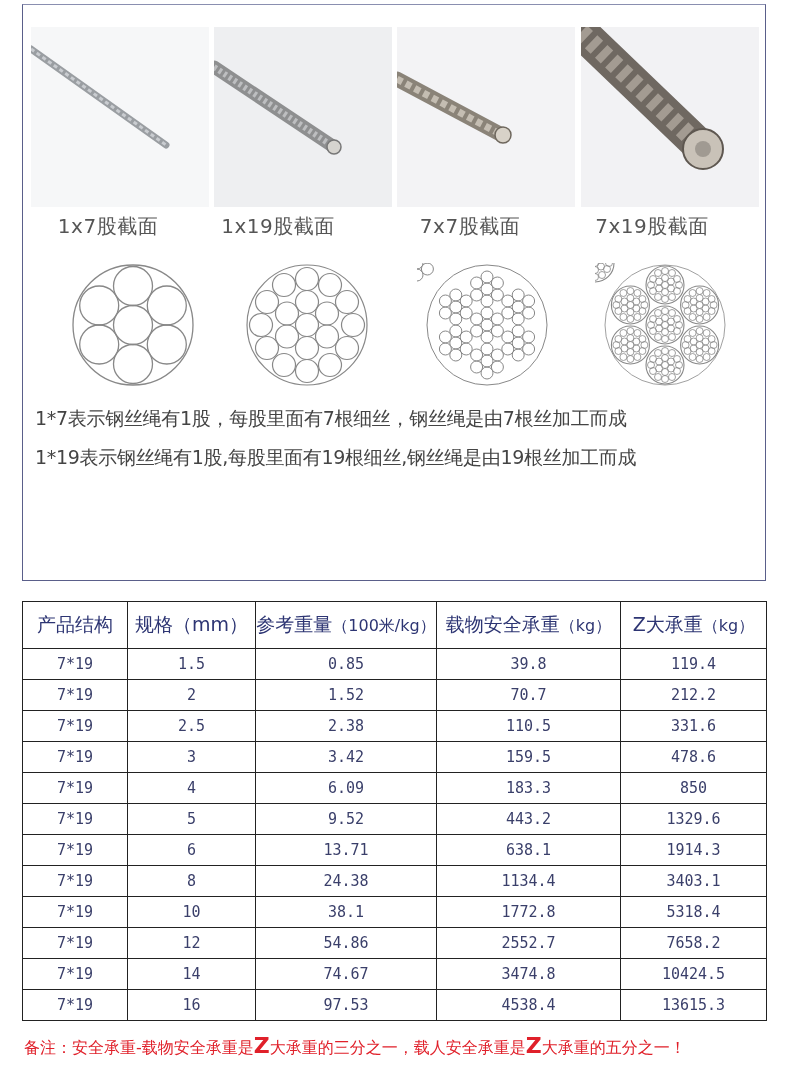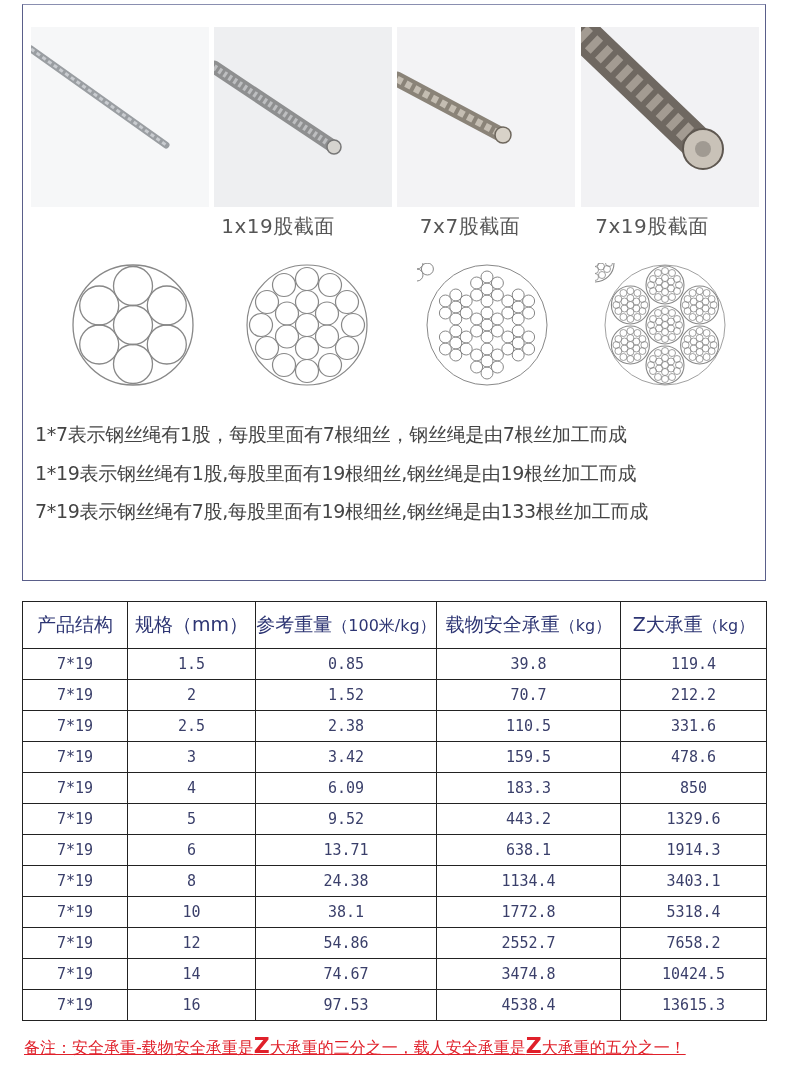--- a/index.html
+++ b/index.html
@@ -16,36 +16,36 @@
     position:absolute; top:0; width:178px; height:180px; background:#f4f4f6;
     overflow:hidden;
   }
   .photo svg { width:100%; height:100%; display:block; }
   .cap {
     position:absolute; top:208px; width:182px; text-align:center;
     font-size:20px; color:#555; letter-spacing:0.5px;
   }
   .section { position:absolute; top:258px; width:140px; height:125px; }
   .section svg { width:100%; height:100%; }
-  .desc { position:absolute; left:12px; top:410px; width:730px; }
+  .desc { position:absolute; left:12px; top:394px; width:730px; }
   .desc-line { font-size:19px; color:#444; height:38.5px; line-height:38.5px; white-space:nowrap; letter-spacing:-0.3px; }
 
   table.spec {
     position:absolute; left:22px; top:601px; width:744px; border-collapse:collapse;
     table-layout:fixed;
   }
   table.spec th, table.spec td {
     border:1.5px solid #222; text-align:center; white-space:nowrap; overflow:hidden;
   }
   table.spec th { height:47px; font-weight:normal; font-size:19px; color:#2d3573; }
   table.spec th .unit { font-size:16px; color:#2d3573; }
   table.spec td { height:31px; font-size:15px; color:#3a3f6a; font-family:"DejaVu Sans Mono","Liberation Mono",monospace; }
 
   .note {
-    position:absolute; left:24px; top:1033px; font-size:16px; color:#e0202a; white-space:nowrap;text-decoration:underline;
+    position:absolute; left:24px; top:1033px; font-size:16px; color:#e0202a; white-space:nowrap;
   }
   .note .bigz { font-size:22px; font-weight:bold; }
 </style>
 </head>
 <body>
 
 <div class="top-panel">
   <div class="photo-row">
 
     <div class="photo" style="left:0;">
@@ -75,20 +75,21 @@
       <svg viewBox="0 0 178 180">
         <rect width="178" height="180" fill="#f2f2f4"></rect>
         <line x1="0" y1="5" x2="120" y2="120" stroke="#6f6861" stroke-width="34" stroke-linecap="round"></line>
         <line x1="0" y1="5" x2="120" y2="120" stroke="#a39b92" stroke-width="18" stroke-dasharray="8 6"></line>
         <circle cx="122" cy="122" r="20" fill="#c9c2b8" stroke="#5e5750" stroke-width="2"></circle>
         <circle cx="122" cy="122" r="8" fill="#a09a92"></circle>
       </svg>
     </div>
   </div>
 
+  <div class="cap" style="left:-6px;">1x7股截面</div>
   <div class="cap" style="left:164px;">1x19股截面</div>
   <div class="cap" style="left:356px;">7x7股截面</div>
   <div class="cap" style="left:538px;text-align:center;">7x19股截面</div>
 
   <div class="section" style="left:40px;">
     <svg viewBox="0 0 140 125">
       <g fill="none" stroke="#888" stroke-width="1.3">
         <circle cx="70" cy="62" r="60"></circle>
         <circle cx="70" cy="62" r="19.5"></circle>
         <circle cx="70" cy="23" r="19.5"></circle>
@@ -182,21 +183,20 @@
         <use href="#s719" x="104.6" y="42"></use>
         <use href="#s719" x="35.4" y="82"></use>
         <use href="#s719" x="104.6" y="82"></use>
       </g>
     </svg>
   </div>
 
   <div class="desc">
     <div class="desc-line">1*7表示钢丝绳有1股，每股里面有7根细丝，钢丝绳是由7根丝加工而成</div>
     <div class="desc-line">1*19表示钢丝绳有1股,每股里面有19根细丝,钢丝绳是由19根丝加工而成</div>
-    <div class="desc-line">7*19表示钢丝绳有7股,每股里面有19根细丝,钢丝绳是由133根丝加工而成</div>
   </div>
 </div>
 
 <table class="spec">
   <colgroup>
     <col style="width:105px">
       <col style="width:128px">
       <col style="width:181px">
       <col style="width:184px">
       <col style="width:146px">

